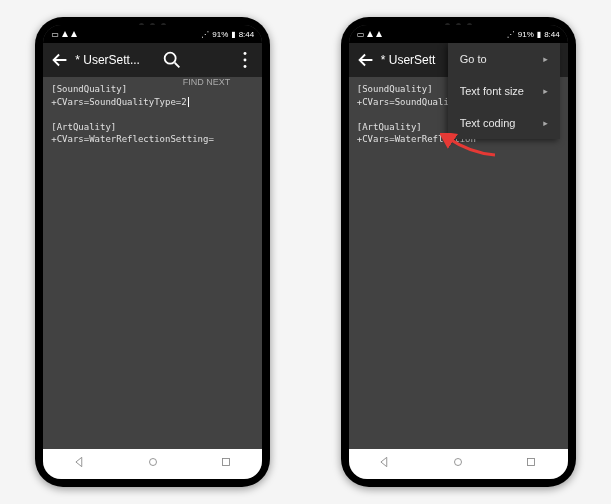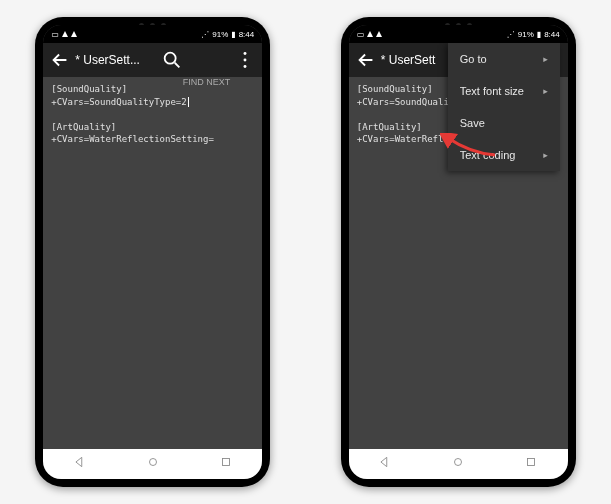--- a/index.html
+++ b/index.html
@@ -251,23 +251,20 @@
     <div class="menu-popup">
       <div class="menu-item">
         <span>Go to</span>
         <span class="chev">▸</span>
       </div>
       <div class="menu-item">
         <span>Text font size</span>
         <span class="chev">▸</span>
       </div>
       <div class="menu-item">
-        <span>Save</span>
-      </div>
-      <div class="menu-item">
         <span>Text coding</span>
         <span class="chev">▸</span>
       </div>
     </div>
 
     <svg class="arrow" width="60" height="30">
       <defs>
           <marker id="ah" markerWidth="8" markerHeight="8" refX="2" refY="3" orient="auto">
             <path d="M0,0 L6,3 L0,6 Z" fill="#e53935"></path>
           </marker>

